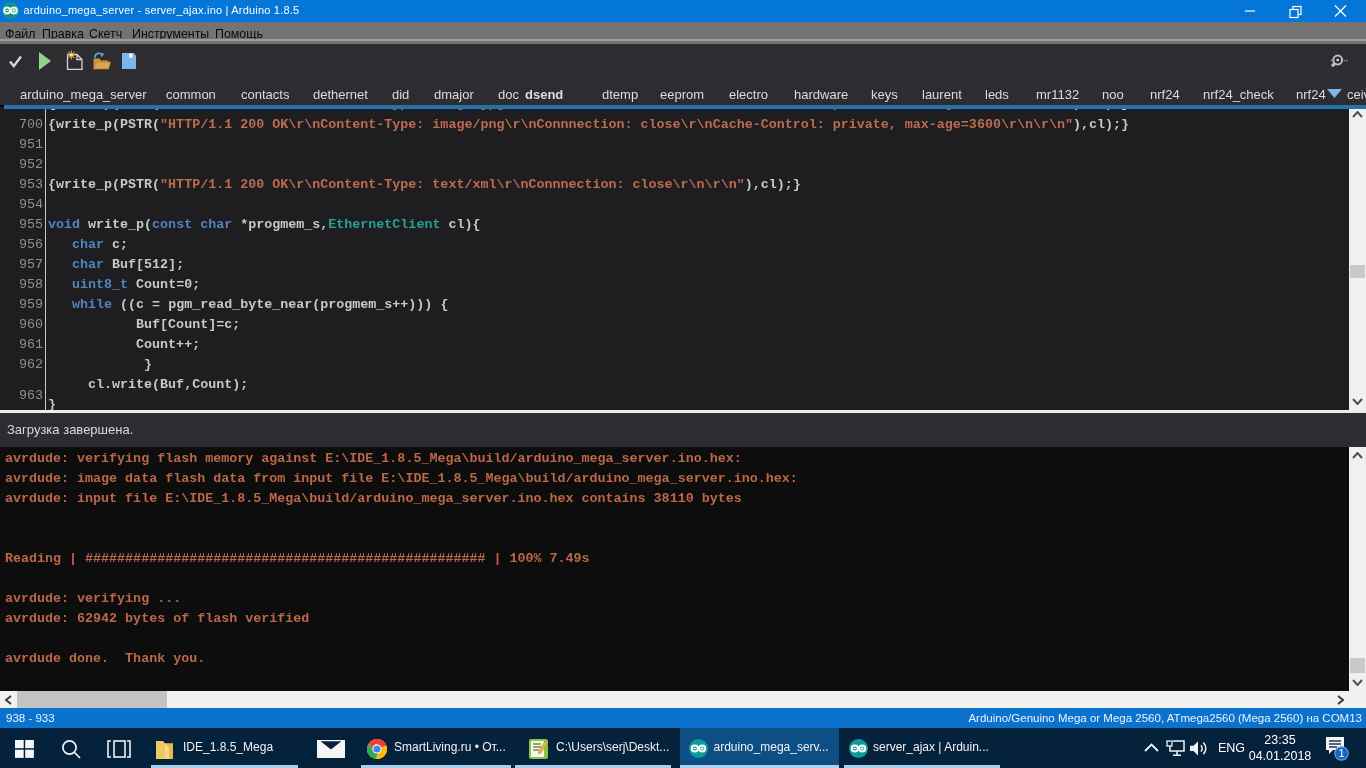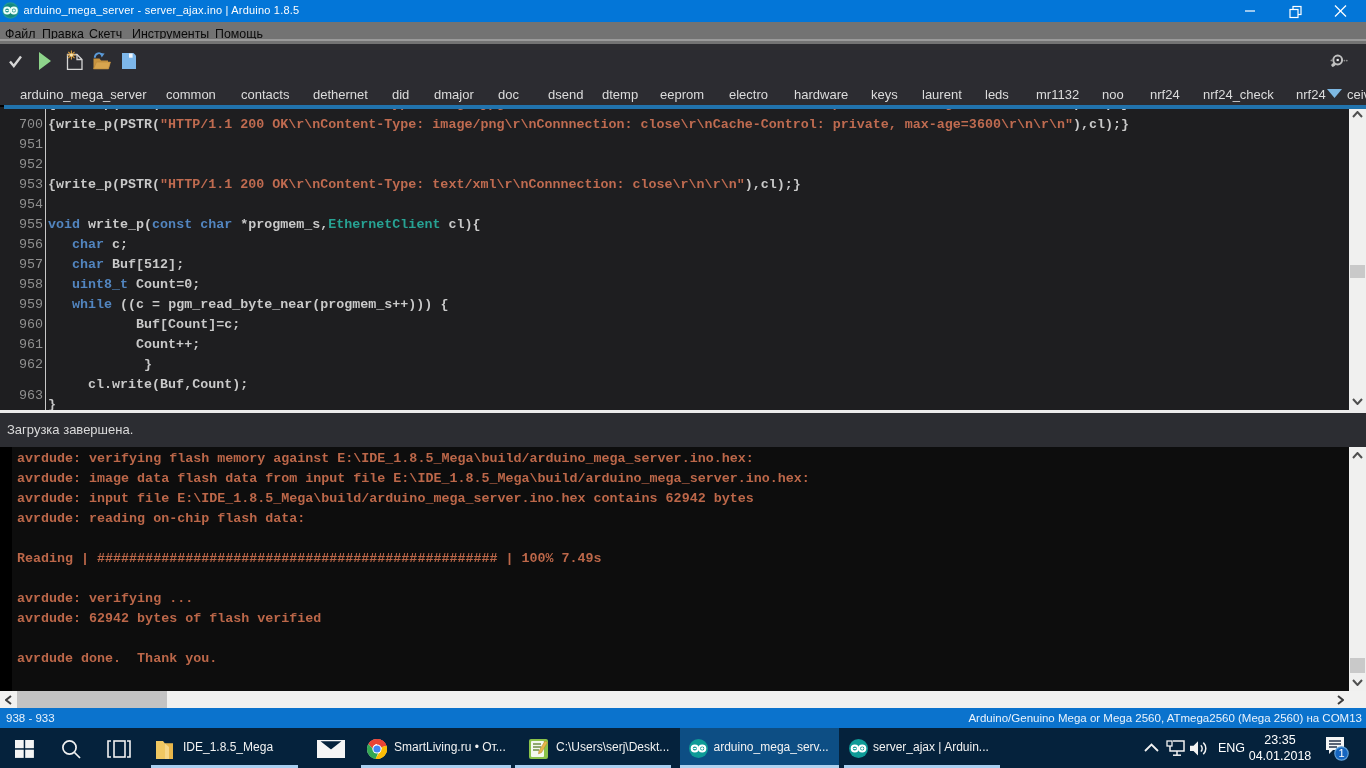--- a/index.html
+++ b/index.html
@@ -26,21 +26,21 @@
 .t{color:#27a293;}
 .s{color:#bf6b50;}
 
 #vscroll1{left:1349px;top:107px;width:17px;height:303px;background:#f0f0ef;}
 
 #sepline{left:0;top:410px;width:1366px;height:3px;background:#ececec;}
 
 #statusband{left:0;top:413px;width:1366px;height:34px;background:#2c2d32;}
 #statusband div{position:absolute;left:7px;top:9px;font-size:13px;color:#dadada;}
 
-#console{left:12px;top:447px;width:1349px;height:244px;background:#0d0d0d;overflow:hidden;}
+#console{left:0;top:447px;width:1349px;height:244px;background:#0d0d0d;overflow:hidden;}
 .conline{position:absolute;left:5px;height:20px;line-height:20px;font-family:"Liberation Mono",monospace;font-size:13.35px;font-weight:700;color:#bc6749;white-space:pre;}
 #vscroll2{left:1349px;top:447px;width:17px;height:244px;background:#f0f0ef;}
 
 #hscroll{left:0;top:691px;width:1366px;height:17px;background:#f1f1f0;}
 #hthumb{left:17px;top:691px;width:150px;height:17px;background:#c3c3c3;}
 
 #bluebar{left:0;top:708px;width:1366px;height:20px;background:#0b73cd;color:#fff;}
 #bluebar .l{position:absolute;left:6px;top:4px;font-size:11.5px;color:#eaf3fc;}
 #bluebar .r{position:absolute;right:4px;top:4px;font-size:11.5px;color:#eaf3fc;}
 
@@ -133,21 +133,21 @@
 </svg>
 
 <div class="abs" id="tabbar">
 <span style="left:20px;">arduino_mega_server</span>
 <span style="left:166px;">common</span>
 <span style="left:241px;">contacts</span>
 <span style="left:313px;">dethernet</span>
 <span style="left:392px;">did</span>
 <span style="left:434px;">dmajor</span>
 <span style="left:498px;">doc</span>
-<span style="left:548px;">dsend</span>
+<span style="left:525px;font-weight:bold;">dsend</span>
 <span style="left:602px;">dtemp</span>
 <span style="left:660px;">eeprom</span>
 <span style="left:729px;">electro</span>
 <span style="left:794px;">hardware</span>
 <span style="left:871px;">keys</span>
 <span style="left:922px;">laurent</span>
 <span style="left:985px;">leds</span>
 <span style="left:1036px;">mr1132</span>
 <span style="left:1102px;">noo</span>
 <span style="left:1150px;">nrf24</span>
@@ -204,22 +204,21 @@
 
 <div class="abs" id="sepline"></div>
 
 <div class="abs" id="statusband">
     <div>Загрузка завершена.</div>
   </div>
 
 <div class="abs" id="console">
 <div class="conline" style="top:2px;">avrdude: verifying flash memory against E:\IDE_1.8.5_Mega\build/arduino_mega_server.ino.hex:</div>
 <div class="conline" style="top:22px;">avrdude: image data flash data from input file E:\IDE_1.8.5_Mega\build/arduino_mega_server.ino.hex:</div>
-<div class="conline" style="top:42px;">avrdude: input file E:\IDE_1.8.5_Mega\build/arduino_mega_server.ino.hex contains 62942 bytes</div>
-<div class="conline" style="top:62px;">avrdude: reading on-chip flash data:</div>
+<div class="conline" style="top:42px;">avrdude: input file E:\IDE_1.8.5_Mega\build/arduino_mega_server.ino.hex contains 38110 bytes</div>
 <div class="conline" style="top:102px;">Reading | ################################################## | 100% 7.49s</div>
 <div class="conline" style="top:142px;">avrdude: verifying ...</div>
 <div class="conline" style="top:162px;">avrdude: 62942 bytes of flash verified</div>
 <div class="conline" style="top:202px;">avrdude done.  Thank you.</div>
 </div>
 <div class="abs" id="vscroll2"></div>
 <svg class="abs" style="left:1352px;top:452px" width="11" height="7" viewBox="0 0 11 7">
     <path d="M1 6 L5.5 1 L10 6" stroke="#505050" stroke-width="2" fill="none"></path>
   </svg>
 <svg class="abs" style="left:1352px;top:679px" width="11" height="7" viewBox="0 0 11 7">

